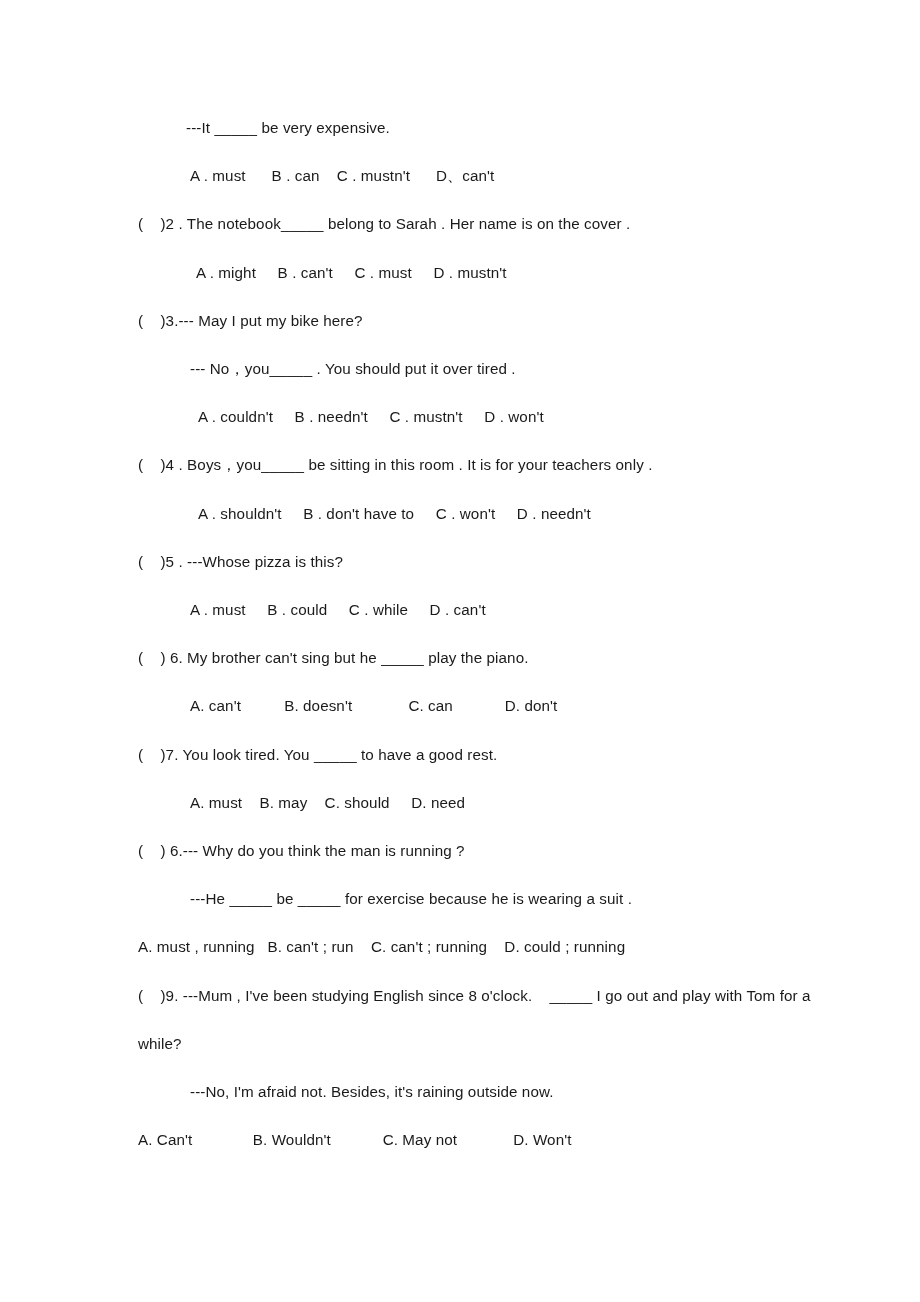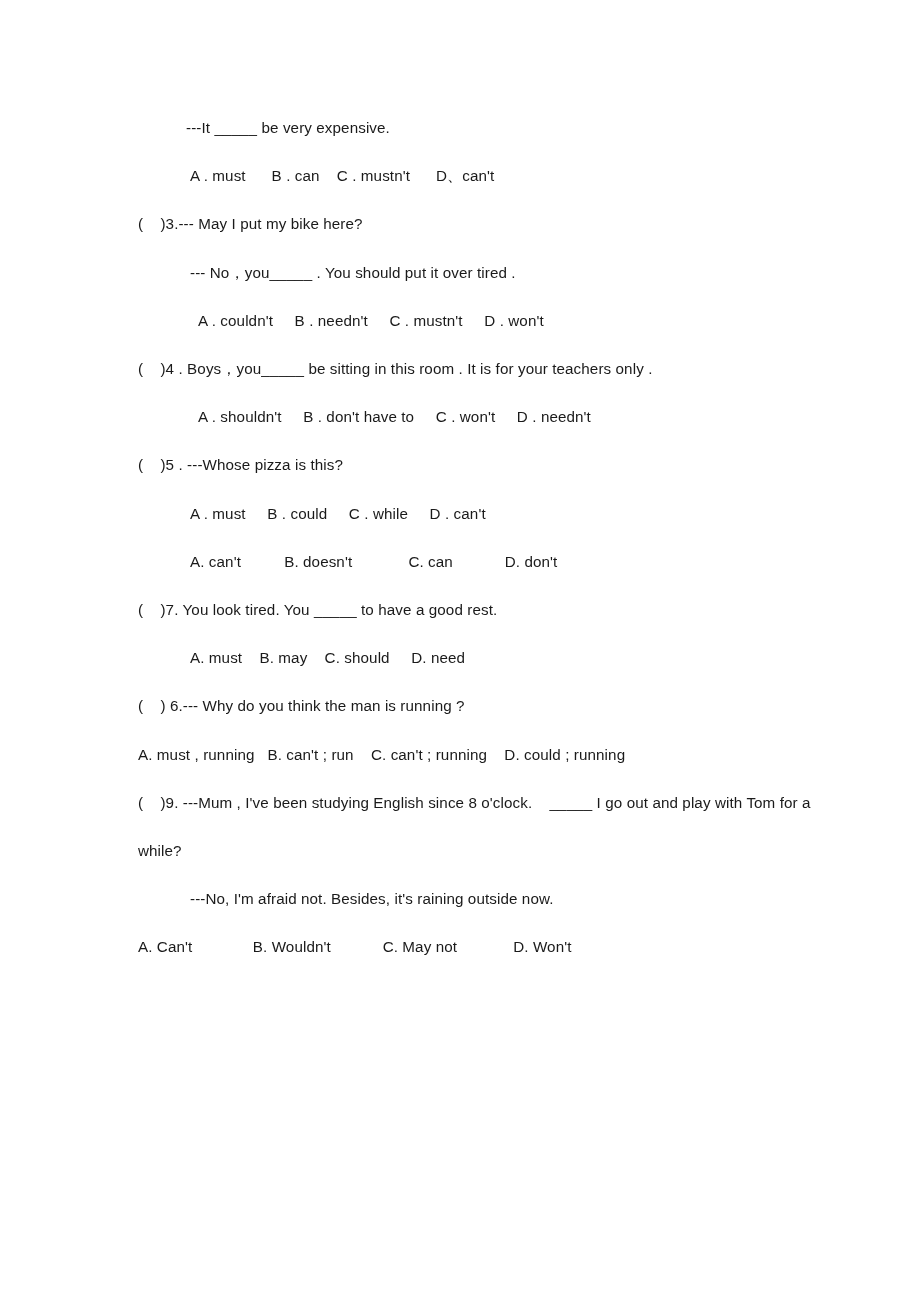--- a/index.html
+++ b/index.html
@@ -49,48 +49,54 @@
 </head>
 <body>
 
 <div id="page">
 
   <div class="q-block">
     <div class="line indent-sm">---It _____ be very expensive.</div>
     <div class="line opt-a">A . must      B . can    C . mustn't      D、can't</div>
   </div>
 
+  <div class="q-block">
+    <div class="line flush">(    )2 . The notebook_____ belong to Sarah . Her name is on the cover .</div>
+    <div class="line opt">A . might     B . can't     C . must     D . mustn't</div>
+  </div>
 
   <div class="q-block">
     <div class="line flush">(    )3.--- May I put my bike here?</div>
     <div class="line indent-md">--- No，you_____ . You should put it over tired .</div>
     <div class="line opt-b">A . couldn't     B . needn't     C . mustn't     D . won't</div>
   </div>
 
   <div class="q-block">
     <div class="line flush">(    )4 . Boys，you_____ be sitting in this room . It is for your teachers only .</div>
     <div class="line opt-b">A . shouldn't     B . don't have to     C . won't     D . needn't</div>
   </div>
 
   <div class="q-block">
     <div class="line flush">(    )5 . ---Whose pizza is this?</div>
     <div class="line opt-a">A . must     B . could     C . while     D . can't</div>
   </div>
 
   <div class="q-block">
+    <div class="line flush">(    ) 6. My brother can't sing but he _____ play the piano.</div>
     <div class="line opt-a">A. can't          B. doesn't             C. can            D. don't</div>
   </div>
 
   <div class="q-block">
     <div class="line flush">(    )7. You look tired. You _____ to have a good rest.</div>
     <div class="line opt-a">A. must    B. may    C. should     D. need</div>
   </div>
 
   <div class="q-block">
     <div class="line flush">(    ) 6.--- Why do you think the man is running ?</div>
+    <div class="line indent-md">---He _____ be _____ for exercise because he is wearing a suit .</div>
     <div class="line flush">A. must , running   B. can't ; run    C. can't ; running    D. could ; running</div>
   </div>
 
   <div class="q-block">
     <div class="line flush">(    )9. ---Mum , I've been studying English since 8 o'clock.    _____ I go out and play with Tom for a while?</div>
     <div class="line indent-md">---No, I'm afraid not. Besides, it's raining outside now.</div>
     <div class="line flush">A. Can't              B. Wouldn't            C. May not             D. Won't</div>
   </div>
 
 </div>

